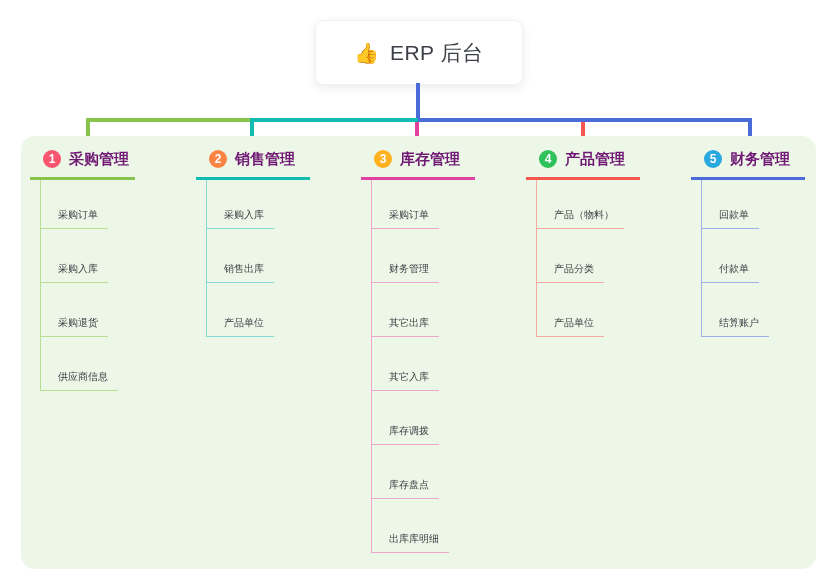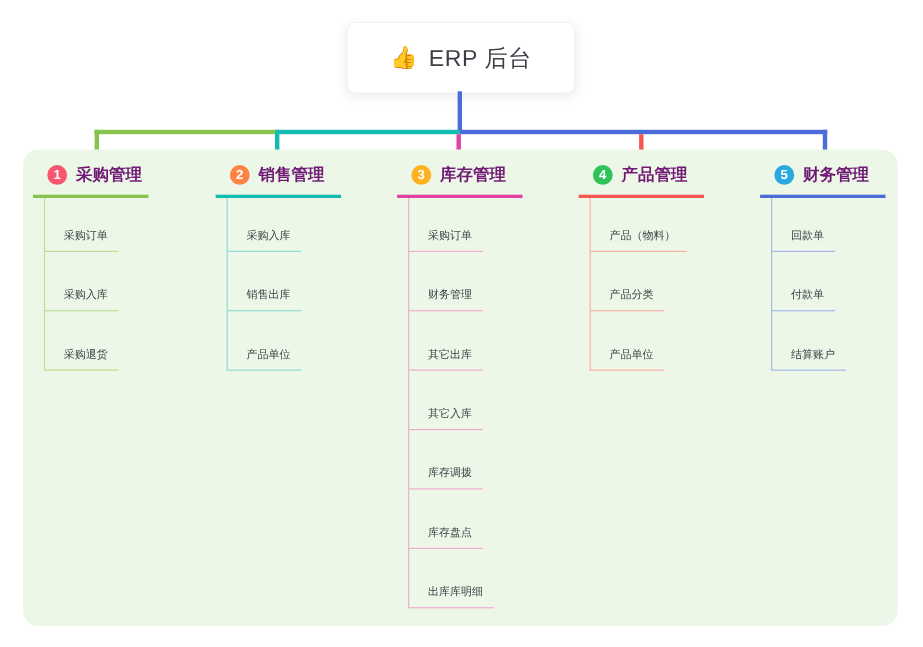--- a/index.html
+++ b/index.html
@@ -80,20 +80,21 @@
 <div class="branch p1" style="--c: #88c34e; --cl: #b9dd92; --badge: #f7566e;">
   <div class="title-row">
     <span class="badge">1</span>
     <span class="title-label">采购管理</span>
   </div>
   <div class="title-underline"></div>
   <div class="children">
     <div class="item">采购订单</div>
     <div class="item">采购入库</div>
     <div class="item">采购退货</div>
+    <div class="item">供应商信息</div>
   </div>
 </div>
 
 <div class="branch p2" style="--c: #13bcb1; --cl: #85d9d2; --badge: #fb8444;">
   <div class="title-row">
     <span class="badge">2</span>
     <span class="title-label">销售管理</span>
   </div>
   <div class="title-underline"></div>
   <div class="children">

